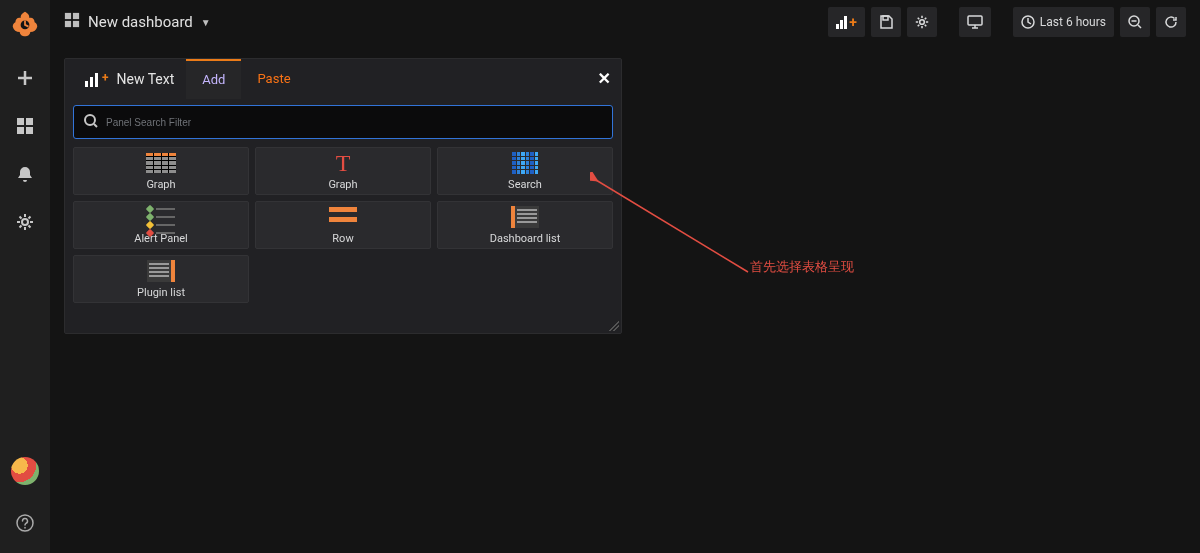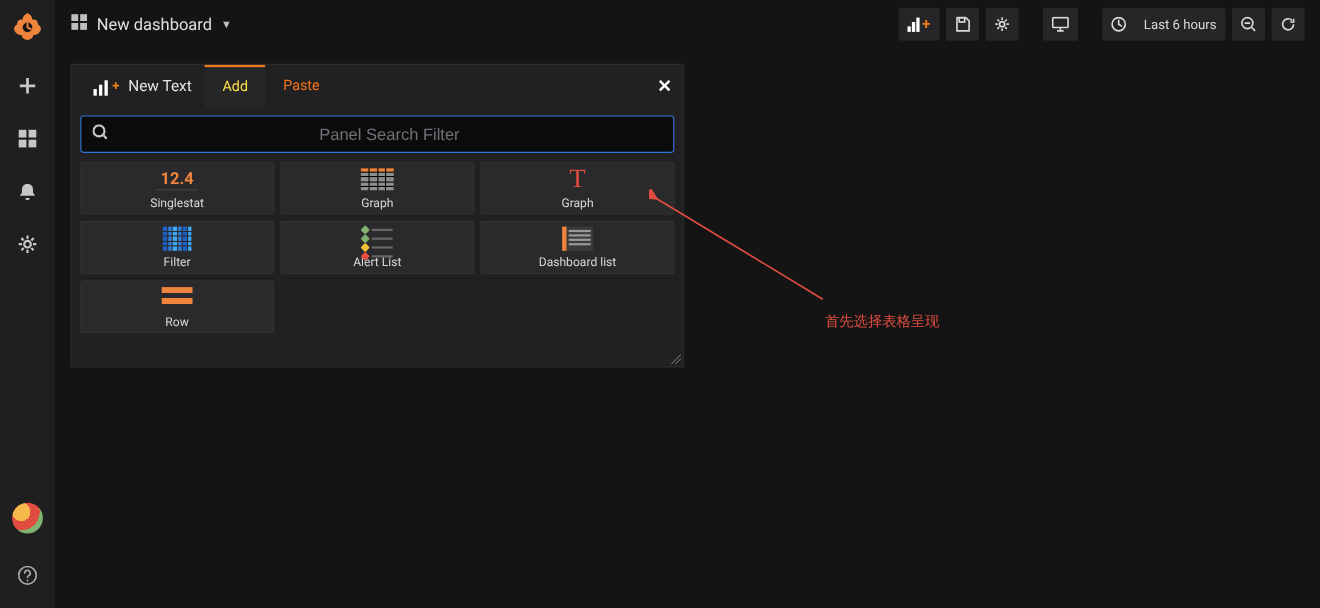--- a/index.html
+++ b/index.html
@@ -65,21 +65,21 @@
     height: 30px;
     min-width: 30px;
     padding: 0 8px;
     background: #262628;
     color: #d8d9da;
     display: inline-flex; align-items: center; justify-content: center;
     font-size: 14px;
     cursor: pointer;
     border-radius: 2px;
   }
-  .tbtn.text { font-size: 12px; gap: 16px; }
+  .tbtn.text { font-size: 12px; gap: 5px; }
   .tbtn .accent { color: #eb7b18; font-weight: bold; }
 
   
   .main {
     position: absolute;
     left: 50px; right: 0; top: 44px; bottom: 0;
     padding: 14px;
   }
 
   .panel-editor {
@@ -113,41 +113,41 @@
   .panel-tabs .bars-plus .b2 { height: 10px; }
   .panel-tabs .bars-plus .b3 { height: 14px; }
   .panel-tabs .bars-plus .plus { color: #eb7b18; font-weight: bold; font-size: 12px; margin-left: 2px; align-self: flex-start; }
   .tab {
     padding: 0 16px; height: 40px;
     display: flex; align-items: center;
     color: #f97316; font-size: 13px;
     cursor: pointer;
     border-bottom: 2px solid transparent;
   }
-  .tab.active { color: #fde047; border-top: 2px solid #eb7b18; background: #262628; }
+  .tab.active { color: #c4b5fd; border-top: 2px solid #eb7b18; background: #262628; }
   .close-x {
     position: absolute; right: 10px; top: 10px;
     color: #fff; font-size: 16px; cursor: pointer;
     font-weight: bold;
   }
 
   .search-wrap {
     margin: 6px 8px 8px 8px;
     height: 34px;
     background: #0b0b0c;
     border: 1px solid #3274d9;
     border-radius: 3px;
     display: flex; align-items: center;
     padding: 0 10px;
     gap: 8px;
   }
   .search-wrap .mag { color: #c7c7c7; font-size: 14px; }
   .search-wrap input {
     flex: 1; background: transparent; border: none; outline: none;
-    color: #d8d9da; font-size: 15px; text-align: center;
+    color: #d8d9da; font-size: 10px;
   }
   .search-wrap input::placeholder { color: #6f7277; }
 
   .panel-grid {
     display: grid;
     grid-template-columns: repeat(3, 1fr);
     gap: 6px;
     padding: 0 8px 30px 8px;
   }
   .panel-type {
@@ -233,21 +233,21 @@
 
   
   .annot {
     position: absolute;
     left: 540px; top: 128px;
     width: 320px; height: 110px;
     pointer-events: none;
   }
   .annot svg { position:absolute; inset:0; }
   .annot .txt {
-    position:absolute; left: 160px; top: 111px;
+    position:absolute; left: 160px; top: 86px;
     color: #e24d42; font-size: 13px; white-space: nowrap;
   }
 
 </style>
 </head>
 <body>
 
 <div class="sidemenu">
   <div class="logo">
     <svg viewBox="0 0 32 32" width="28" height="28">
@@ -378,26 +378,20 @@
             <circle cx="6" cy="6" r="5" fill="none" stroke="#c7c7c7" stroke-width="2"></circle>
             <path d="M10 10l3 3" stroke="#c7c7c7" stroke-width="2"></path>
           </svg>
       </span>
       <input type="text" placeholder="Panel Search Filter" style="">
     </div>
 
     <div class="panel-grid">
 
 
-      <div class="panel-type">
-        <div class="icon-slot">
-          <span class="ico-single">12.4</span>
-        </div>
-        <span>Singlestat</span>
-      </div>
 
       <div class="panel-type">
         <div class="icon-slot">
           <div class="ico-table">
             <div class="h"></div>
               <div class="h"></div>
               <div class="h"></div>
               <div class="h"></div>
             <div></div>
               <div></div>
@@ -455,21 +449,21 @@
               <div></div>
               <div></div>
             <div></div>
               <div></div>
               <div></div>
               <div></div>
               <div></div>
               <div></div>
           </div>
         </div>
-        <span>Filter</span>
+        <span>Search</span>
       </div>
 
       <div class="panel-type">
         <div class="icon-slot">
           <div class="ico-alert">
             <div class="row g">
                 <span class="heart"></span>
                 <span class="line"></span>
               </div>
             <div class="row g">
@@ -479,37 +473,43 @@
             <div class="row y">
                 <span class="heart"></span>
                 <span class="line"></span>
               </div>
             <div class="row r">
                 <span class="heart"></span>
                 <span class="line"></span>
               </div>
           </div>
         </div>
-        <span>Alert List</span>
+        <span>Alert Panel</span>
+      </div>
+
+      <div class="panel-type">
+        <div class="icon-slot">
+            <div class="ico-row"></div>
+          </div>
+        <span>Row</span>
       </div>
 
       <div class="panel-type">
         <div class="icon-slot">
             <div class="ico-list"></div>
           </div>
         <span>Dashboard list</span>
       </div>
 
       <div class="panel-type">
         <div class="icon-slot">
-            <div class="ico-row"></div>
-          </div>
-        <span>Row</span>
-      </div>
-
+            <div class="ico-plugin"></div>
+          </div>
+        <span>Plugin list</span>
+      </div>
 
     </div>
     <div class="resize-handle"></div>
   </div>
 
   <div class="annot">
     <svg viewBox="0 0 320 110">
       <defs>
           <marker id="ah" markerWidth="8" markerHeight="8" refX="2" refY="4" orient="auto">
             <path d="M8 0L0 4l8 4z" fill="#e24d42"></path>

